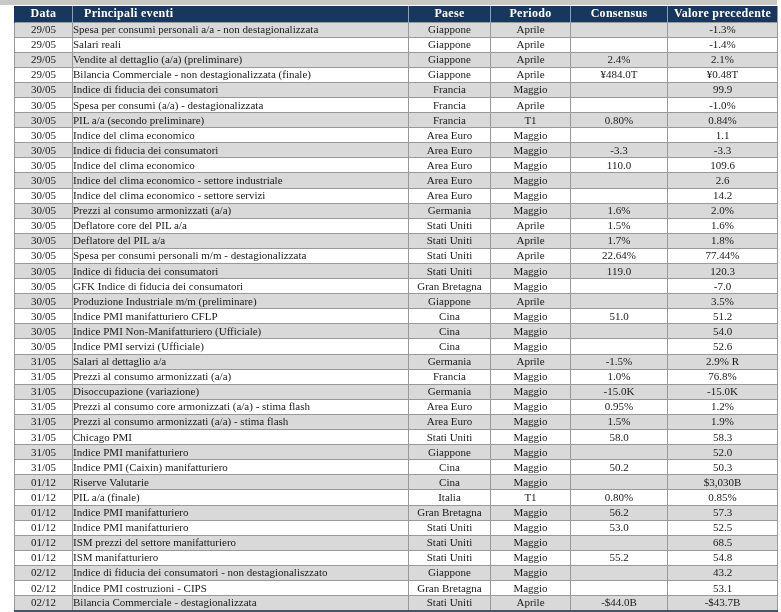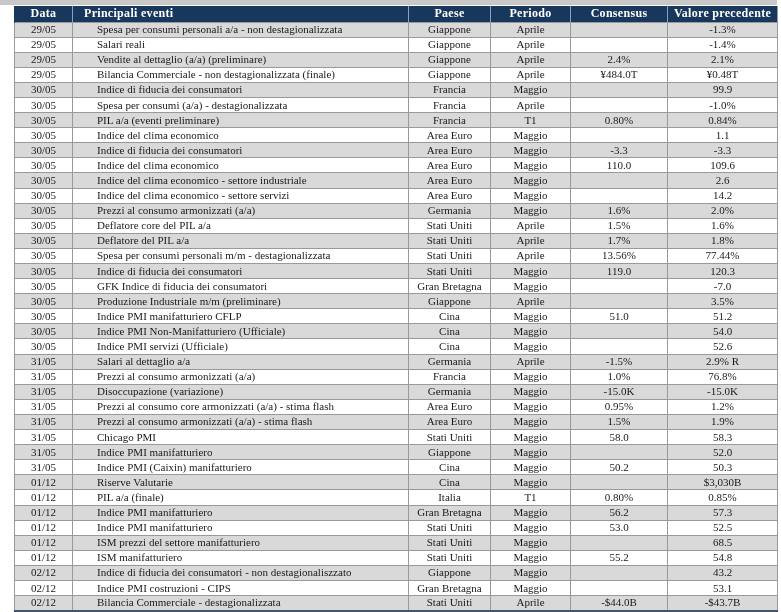--- a/index.html
+++ b/index.html
@@ -54,21 +54,21 @@
     color: #1a1a1a;
     height: 15.1px;
     padding: 0 4px;
     text-align: center;
     vertical-align: middle;
     border: 1px solid var(--border_color, #999999);
     white-space: nowrap;
     overflow: hidden;
     line-height: 1;
   }
-  tbody td.col-evento { text-align: left; padding-left: 24px; }
+  tbody td.col-evento { text-align: left; padding-left: 0; }
   tbody tr { background: var(--row_bg, #FFFFFF); }
   tbody tr:nth-child(odd) { background: var(--row_alt_bg, #D9D9D9); }
   tbody tr:last-child td { border-bottom: 2px solid var(--bottom_border, #44546A); }
 </style>
 </head>
 <body>
 
 <div class="page">
   <div class="top-sliver"></div>
   <table class="events">
@@ -134,21 +134,21 @@
         <tr>
           <td class="col-data">30/05</td>
           <td class="col-evento">Spesa per consumi  (a/a) - destagionalizzata</td>
           <td class="col-paese">Francia</td>
           <td class="col-periodo">Aprile</td>
           <td class="col-consensus"></td>
           <td class="col-valore">-1.0%</td>
         </tr>
         <tr>
           <td class="col-data">30/05</td>
-          <td class="col-evento">PIL a/a (eventi preliminare)</td>
+          <td class="col-evento">PIL a/a (secondo preliminare)</td>
           <td class="col-paese">Francia</td>
           <td class="col-periodo">T1</td>
           <td class="col-consensus">0.80%</td>
           <td class="col-valore">0.84%</td>
         </tr>
         <tr>
           <td class="col-data">30/05</td>
           <td class="col-evento">Indice del clima economico</td>
           <td class="col-paese">Area Euro</td>
           <td class="col-periodo">Maggio</td>
@@ -209,21 +209,21 @@
           <td class="col-paese">Stati Uniti</td>
           <td class="col-periodo">Aprile</td>
           <td class="col-consensus">1.7%</td>
           <td class="col-valore">1.8%</td>
         </tr>
         <tr>
           <td class="col-data">30/05</td>
           <td class="col-evento">Spesa per consumi personali m/m - destagionalizzata</td>
           <td class="col-paese">Stati Uniti</td>
           <td class="col-periodo">Aprile</td>
-          <td class="col-consensus">13.56%</td>
+          <td class="col-consensus">22.64%</td>
           <td class="col-valore">77.44%</td>
         </tr>
         <tr>
           <td class="col-data">30/05</td>
           <td class="col-evento">Indice di fiducia dei consumatori</td>
           <td class="col-paese">Stati Uniti</td>
           <td class="col-periodo">Maggio</td>
           <td class="col-consensus">119.0</td>
           <td class="col-valore">120.3</td>
         </tr>

